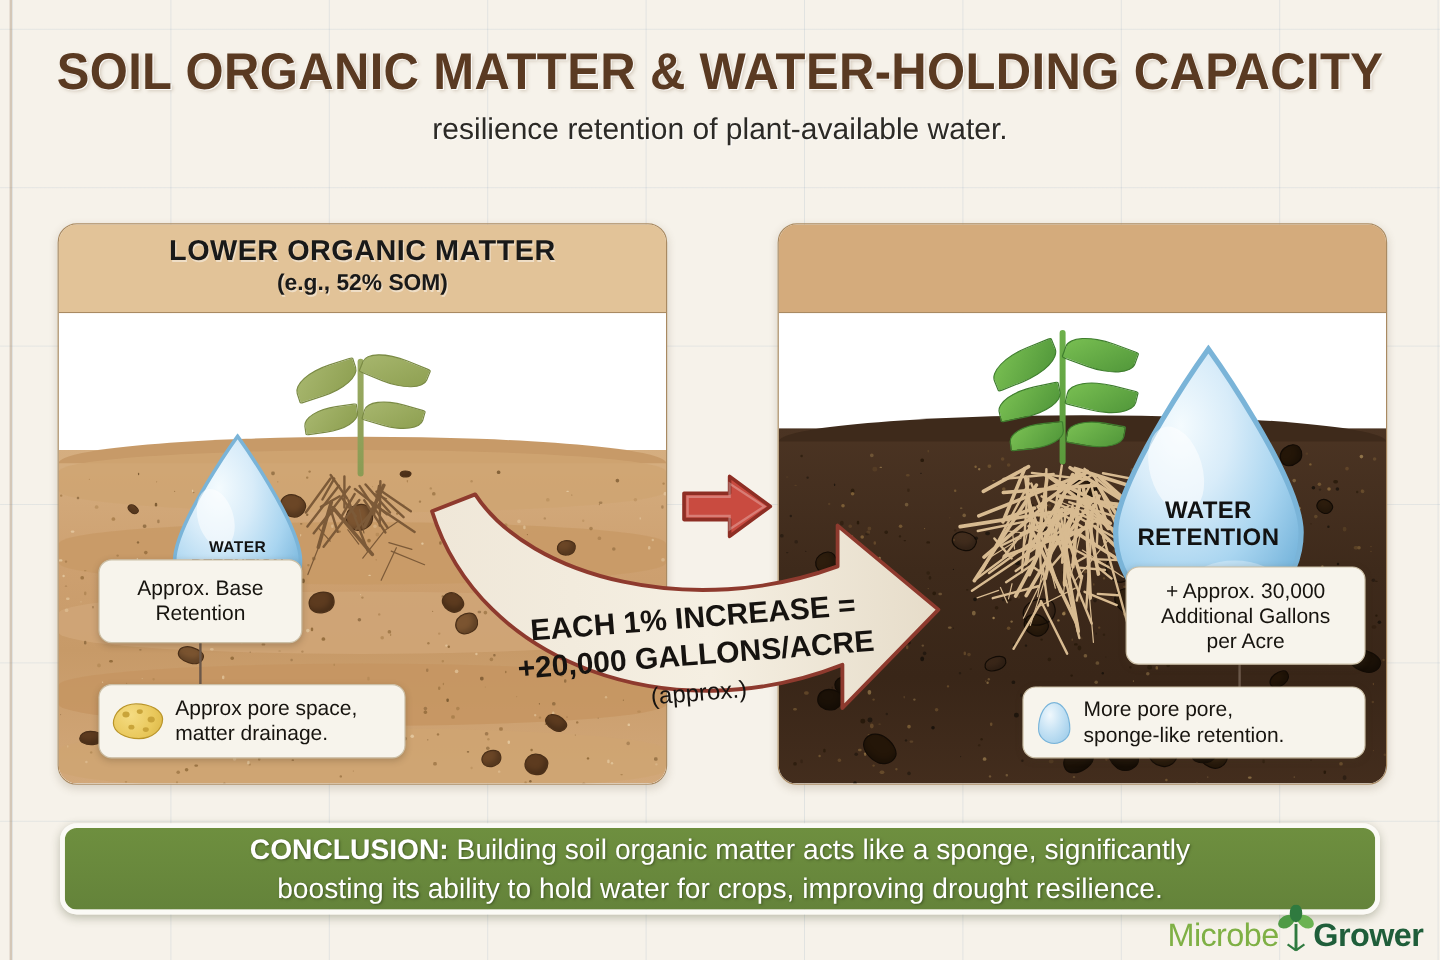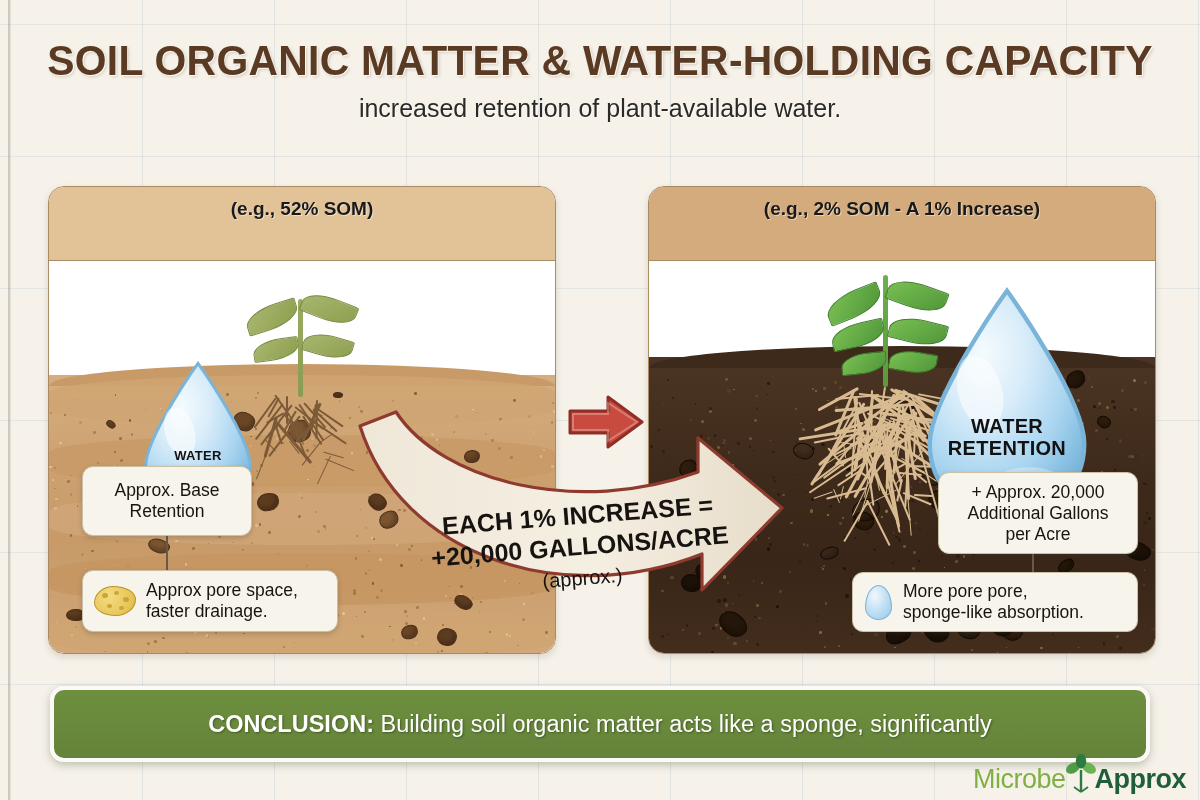--- a/index.html
+++ b/index.html
@@ -169,25 +169,26 @@
 </style>
 </head>
 <body>
 
 <div id="stage">
   <div id="grid"></div>
   <div id="leftrule"></div>
 
   <div class="title">SOIL ORGANIC MATTER &amp; WATER-HOLDING CAPACITY</div>
   <div class="subtitle">
-    <div>increased retention of plant-available water.</div>
+    <div>resilience retention of plant-available water.</div>
   </div>
 
   <div class="panel" id="panel-left">
     <div class="panel-header">
+      <div class="ph-main">LOWER ORGANIC MATTER</div>
       <div class="ph-sub">(e.g., 52% SOM)</div>
     </div>
     <div class="panel-body">
       <div class="soil" id="soil-left">
         <div class="soil-top"></div>
       <div class="soil-band" style="top: 0px; background: rgb(207, 164, 114); opacity: 0.85;"></div>
           <div class="soil-band" style="top: 60px; background: rgb(200, 154, 102); opacity: 0.85;"></div>
           <div class="soil-band" style="top: 118px; background: rgb(208, 166, 120); opacity: 0.85;"></div>
           <div class="soil-band" style="top: 178px; background: rgb(198, 149, 98); opacity: 0.85;"></div>
           <div class="soil-band" style="top: 232px; background: rgb(207, 164, 114); opacity: 0.85;"></div>
@@ -567,21 +568,20 @@
             </defs>
             <path d="M50 2 C50 2 96 66 96 93 C96 119 75 138 50 138 C25 138 4 119 4 93 C4 66 50 2 50 2 Z" fill="url(#gleft-drop)" stroke="#7ab4d8" stroke-width="2.6"></path>
             <ellipse cx="34" cy="62" rx="13" ry="22" fill="rgba(255,255,255,.55)" transform="rotate(-16 34 62)"></ellipse>
             <ellipse cx="63" cy="116" rx="20" ry="9" fill="rgba(255,255,255,.3)"></ellipse>
           </svg></div>
     </div>
   </div>
 
   <div class="panel" id="panel-right">
     <div class="panel-header">
-      <div class="ph-sub">(e.g., 2% SOM - A 1% Increase)</div>
     </div>
     <div class="panel-body">
       <div class="soil" id="soil-right">
         <div class="soil-top"></div>
       <div class="speck" style="width: 3.16532px; height: 3.16532px; left: 62.8661%; top: 20.7102%; background: rgb(36, 23, 8); opacity: 0.57151;"></div>
           <div class="speck" style="width: 3.45511px; height: 3.45511px; left: 74.0016%; top: 36.7729%; background: rgb(107, 78, 44); opacity: 0.723041;"></div>
           <div class="speck" style="width: 2.39022px; height: 2.39022px; left: 21.1683%; top: 16.9555%; background: rgb(36, 23, 8); opacity: 0.431792;"></div>
           <div class="speck" style="width: 3.44802px; height: 3.44802px; left: 40.5542%; top: 22.585%; background: rgb(138, 106, 60); opacity: 0.726478;"></div>
           <div class="speck" style="width: 2.18012px; height: 2.18012px; left: 39.6694%; top: 74.8128%; background: rgb(21, 16, 10); opacity: 0.380546;"></div>
           <div class="speck" style="width: 3.25099px; height: 3.25099px; left: 59.1414%; top: 90.9461%; background: rgb(169, 138, 86); opacity: 0.443498;"></div>
@@ -1194,37 +1194,37 @@
   <div class="callout" id="co-left-2" style="left:82px; top:570px; width:256px; height:62px; padding:0 11px; gap:10px;">
     <div class="sponge" style="width:42px; height:30px;">
       <i style="width:6px;height:5px;left:7px;top:6px;"></i>
       <i style="width:5px;height:4px;left:19px;top:4px;"></i>
       <i style="width:6px;height:5px;left:28px;top:10px;"></i>
       <i style="width:5px;height:4px;left:12px;top:17px;"></i>
       <i style="width:5px;height:4px;left:24px;top:19px;"></i>
     </div>
     <div class="callout-text" style="font-size:17.5px;">
       <div>Approx pore space,</div>
-      <div>faster drainage.</div>
+      <div>matter drainage.</div>
     </div>
   </div>
 
   <div class="leader" style="left:1032px; top:552px; height:30px;"></div>
   <div class="callout" id="co-right-1" style="left:938px; top:472px; width:200px; height:82px; padding:0 10px; justify-content:center;">
     <div class="callout-text" style="font-size:17.5px; text-align:center;">
-      <div>+ Approx. 20,000</div>
+      <div>+ Approx. 30,000</div>
       <div>Additional Gallons</div>
       <div>per Acre</div>
     </div>
   </div>
   <div class="callout" id="co-right-2" style="left:852px; top:572px; width:286px; height:60px; padding:0 12px; gap:11px;">
     <div class="minidrop" style="width:27px; height:35px;"></div>
     <div class="callout-text" style="font-size:17.5px;">
       <div>More pore pore,</div>
-      <div>sponge-like absorption.</div>
+      <div>sponge-like retention.</div>
     </div>
   </div>
 
   <div id="red-arrow">
     <svg width="76" height="58" viewBox="0 0 76 58" xmlns="http://www.w3.org/2000/svg">
       <polygon points="2,18 40,18 40,4 74,29 40,54 40,40 2,40" fill="#c94b40" stroke="#8e2e24" stroke-width="3" stroke-linejoin="round"></polygon>
       <polygon points="5,21 40,21 40,10 69,29 40,48 40,37 5,37" fill="none" stroke="rgba(255,255,255,.28)" stroke-width="2"></polygon>
     </svg>
   </div>
 
@@ -1249,29 +1249,30 @@
     <div class="banner-text" style="top:96px; font-size:25px; line-height:31px; transform:rotate(-4.5deg);">
       <div>EACH 1% INCREASE =</div>
       <div>+20,000 GALLONS/ACRE</div>
       <div style="font-size:20px; font-weight:normal; margin-top:1px;">(approx.)</div>
     </div>
   </div>
 
   <div id="conclusion">
     <div class="ctext">
       <b>CONCLUSION:</b><span> Building soil organic matter acts like a sponge, significantly</span><br>
+      <span>boosting its ability to hold water for crops, improving drought resilience.</span>
     </div>
   </div>
 
   <div id="logo">
     <span class="logo-word logo-microbe">Microbe</span>
     <span id="logo-sprout">
       <svg width="34" height="40" viewBox="0 0 34 40" xmlns="http://www.w3.org/2000/svg">
         <path d="M17 38 L17 16" stroke="#2f7a3f" stroke-width="2.4" fill="none"></path>
         <path d="M17 38 L10 33 M17 38 L24 33 M17 38 L17 31" stroke="#2f7a3f" stroke-width="1.8" fill="none"></path>
         <ellipse cx="9" cy="14" rx="7.5" ry="5" fill="#4f9b46" transform="rotate(-32 9 14)"></ellipse>
         <ellipse cx="25" cy="14" rx="7.5" ry="5" fill="#6bb352" transform="rotate(32 25 14)"></ellipse>
         <ellipse cx="17" cy="7" rx="5.2" ry="7.5" fill="#2f7a3f"></ellipse>
       </svg>
     </span>
-    <span class="logo-word logo-grower">Approx</span>
+    <span class="logo-word logo-grower">Grower</span>
   </div>
 </div>
 
 </body></html>

